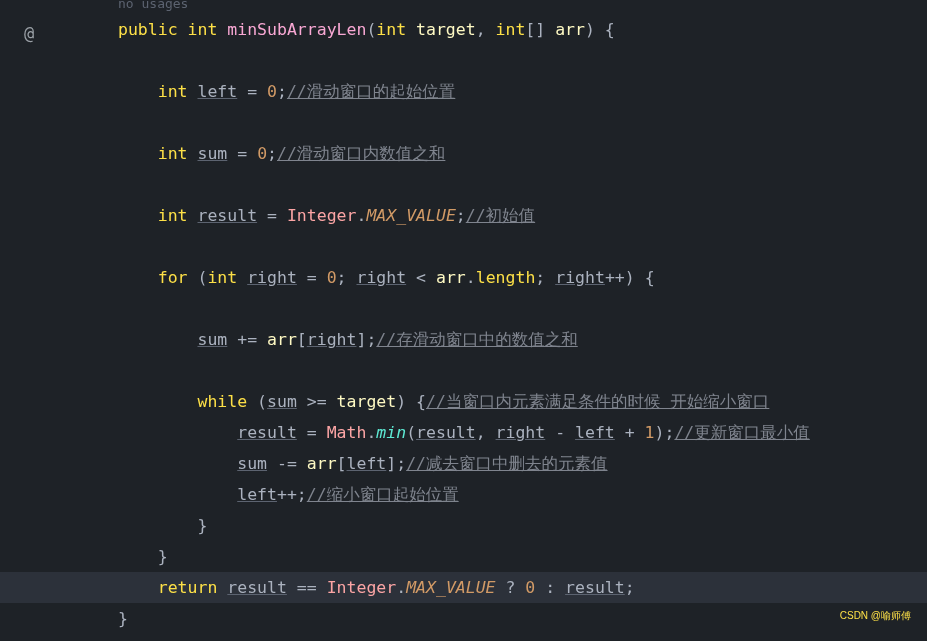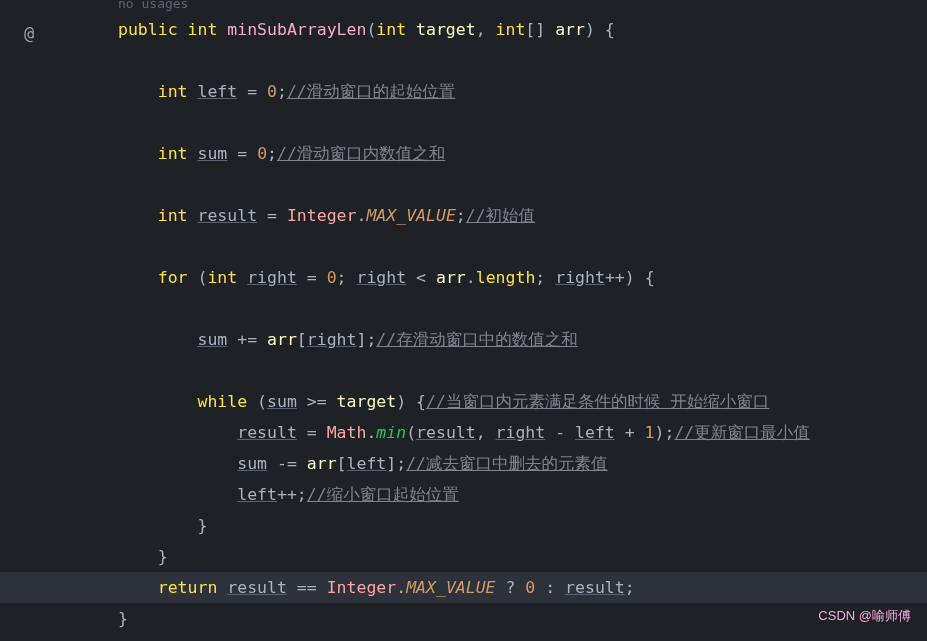--- a/index.html
+++ b/index.html
@@ -61,27 +61,27 @@
     .kw { color: #fde047; }
     .method { color: #f9a8d4; }
     .punct { color: #abb2bf; }
     .num { color: #d19a66; }
     .comment { color: #7f848e; font-style: normal; text-decoration: underline; }
     .var { color: #fef9c3; }
     .var-u { color: #abb2bf; text-decoration: underline; text-decoration-color: #5c6370; }
     .classref { color: #fca5a5; margin-top: 16px; }
     .const { color: #d19a66; font-style: italic; }
     .prop { color: #fde047; }
-    .static-method { font-style: italic; color: #22c55e; }
+    .static-method { font-style: italic; color: #5eead4; }
     .watermark {
       position: absolute;
       bottom: 10px;
       right: 16px;
-      color: #f9a8d4;
-      font-size: 13px;
+      color: #fde047;
+      font-size: 10px;
       font-family: sans-serif;
     }
   </style>
 </head>
 <body>
 
 <div class="gutter">
   <span class="gutter-icon">@</span>
 </div>
 

